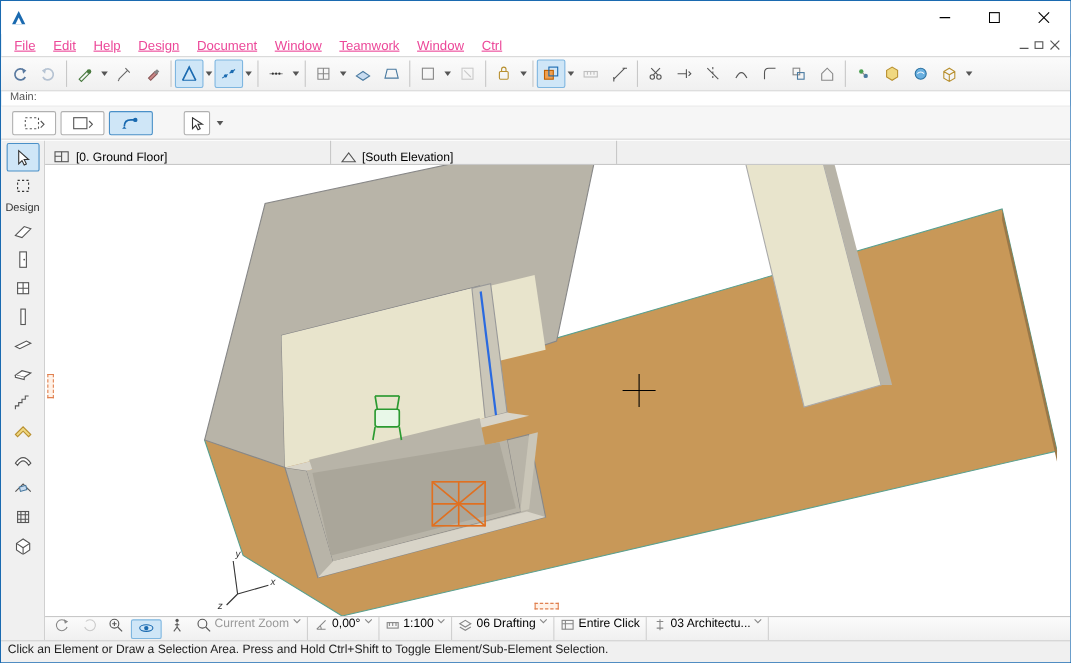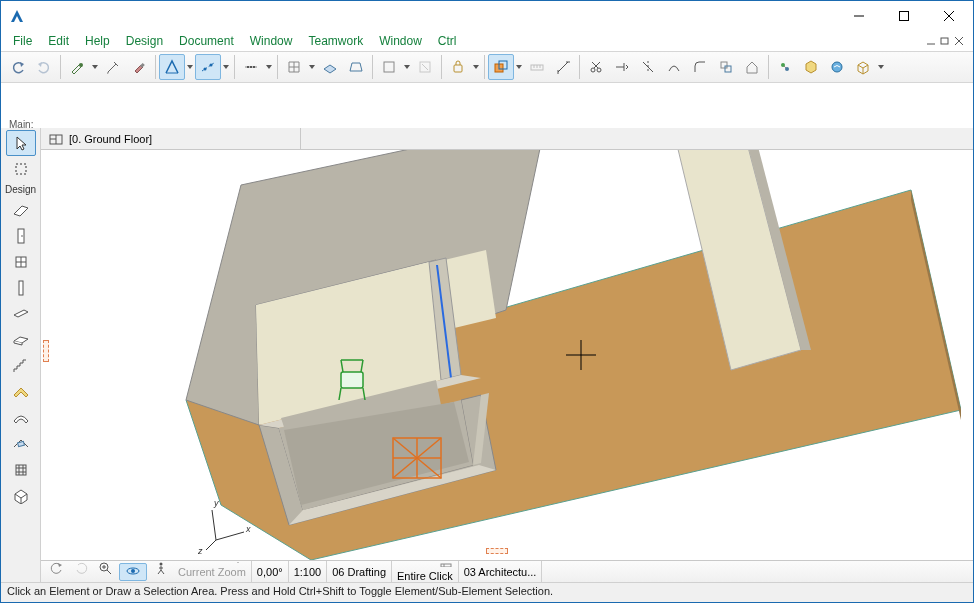--- a/index.html
+++ b/index.html
@@ -7,33 +7,33 @@
 
 
 .titlebar { height: 30px; background: #fff; display: flex; align-items: center; padding: 0 2px 0 8px; }
 .titlebar .icon { width: 16px; height: 16px; margin-right: 6px; }
 .titlebar .title { font-size: 12px; color: #333; }
 .titlebar .spacer { flex: 1; }
 .titlebar .winbtn { width: 45px; height: 30px; display: flex; align-items: center; justify-content: center; }
 
 
 .menubar { height: 20px; display: flex; align-items: center; padding: 0 4px; }
-.menubar .m { font-size: 12px; padding: 2px 8px; color: #15803d; }
+.menubar .m { font-size: 12px; padding: 2px 8px; color: #ec4899; text-decoration: underline; }
 .menubar .right { margin-left: auto; display: flex; gap: 2px; padding-right: 4px; }
 .menubar .right svg { display: block; }
 
 
 .toolbar { height: 32px; border-top: 1px solid #d6d6d6; border-bottom: 1px solid #d6d6d6; background: linear-gradient(#fbfbfb,#f0f0f0); display: flex; align-items: center; padding: 0 4px; gap: 0; }
 .tbtn { width: 26px; height: 26px; display: flex; align-items: center; justify-content: center; border: 1px solid transparent; border-radius: 2px; }
 .tbtn.sel { background: #cfe6f7; border-color: #7eb6e0; }
 .tdiv { width: 1px; height: 24px; background: #c8c8c8; margin: 0 3px; }
 .tdrop { width: 10px; display: flex; align-items: center; justify-content: center; }
 
 
-.mainlabel { height: 14px; font-size: 10px; color: #555; padding: 0 8px; border-bottom: 1px solid #e6e6e6; margin-top: 36px; }
+.mainlabel { height: 14px; font-size: 10px; color: #555; padding: 0 8px; border-bottom: 1px solid #e6e6e6; }
 
 
 .toolbar2 { height: 30px; border-bottom: 1px solid #d6d6d6; background: #f6f6f6; display: flex; align-items: center; padding: 6px 10px; gap: 4px; }
 .tbtn2 { width: 40px; height: 22px; display: flex; align-items: center; justify-content: center; border: 1px solid #b0b0b0; border-radius: 2px; background: #fff; }
 .tbtn2.sel { background: #cfe6f7; border-color: #4a90c8; }
 .tbtn2.narrow { width: 24px; }
 
 
 .content { position: absolute; top: 127px; left: 0; right: 0; bottom: 20px; display: flex; }
 
@@ -41,33 +41,33 @@
 .lefttools { width: 40px; background: #f0f0f0; border-right: 1px solid #d0d0d0; display: flex; flex-direction: column; align-items: center; padding-top: 2px; }
 .lt { width: 30px; height: 26px; display: flex; align-items: center; justify-content: center; margin: 0; }
 .lt.sel { background: #cfe6f7; border: 1px solid #4a90c8; border-radius: 2px; }
 .ltlabel { font-size: 10px; color: #333; padding: 2px 0; }
 
 
 .viewcol { flex: 1; display: flex; flex-direction: column; position: relative; }
 
 
 .tabstrip { height: 22px; background: #f0f0f0; border-bottom: 1px solid #c8c8c8; display: flex; align-items: stretch; }
-.tab { display: flex; align-items: center; padding: 0 8px; font-size: 11px; border-right: 1px solid #c8c8c8; gap: 4px; min-width: 180px; }
+.tab { display: flex; align-items: flex-end; padding: 0 8px; font-size: 11px; border-right: 1px solid #c8c8c8; gap: 4px; min-width: 180px; }
 .tab.active { background: #fff; border-bottom: 1px solid #fff; margin-bottom: -1px; }
 .tab .close { margin-left: auto; color: #666; font-size: 12px; }
 .tabstrip .end { flex: 1; border-right: none; }
 
 
 .viewport { flex: 1; position: relative; background: #fff; overflow: hidden; }
 .viewport svg { position: absolute; inset: 0; }
 .handle { position: absolute; width: 22px; height: 6px; border: 1px dashed #e08050; background: #fff2e8; }
 
 
 .bottombar { height: 22px; border-top: 1px solid #c8c8c8; background: linear-gradient(#fbfbfb,#f0f0f0); display: flex; align-items: center; padding: 0 4px; font-size: 11px; }
-.bb { display: flex; align-items: flex-end; gap: 3px; padding: 0 5px; border-right: 1px solid #d0d0d0; height: 100%; flex-direction: column; }
+.bb { display: flex; align-items: flex-start; gap: 3px; padding: 0 5px; border-right: 1px solid #d0d0d0; height: 100%; }
 .bb.noborder { border-right: none; }
 .bb .gray { color: #999; }
 
 
 .statusbar { position: absolute; bottom: 0; left: 0; right: 0; height: 20px; background: #f0f0f0; border-top: 1px solid #d0d0d0; font-size: 11px; padding: 2px 6px; color: #222; }
 
 svg { pointer-events: none; }
 </style>
 </head>
 <body>
@@ -473,20 +473,26 @@
 
     <div class="tabstrip">
       <div class="tab" style="min-width:260px">
         <svg width="16" height="14">
             <rect x="1" y="3" width="12" height="9" fill="none" stroke="#555"></rect>
             <line x1="1" y1="7" x2="7" y2="7" stroke="#555"></line>
             <line x1="7" y1="3" x2="7" y2="12" stroke="#555"></line>
           </svg>
         <span>[0. Ground Floor]</span>
       </div>
+      <div class="tab" style="min-width:260px">
+        <svg width="16" height="14">
+            <path d="M2 12 L8 4 L14 12 Z" fill="none" stroke="#555"></path>
+          </svg>
+        <span>[South Elevation]</span>
+      </div>
       <div class="tab end"></div>
 
     </div>
 
     <div class="viewport">
       <div class="handle" style="top:6px; left:445px"></div>
       <div class="handle" style="bottom:6px; left:445px"></div>
       <div class="handle" style="top:190px; left:2px; width:6px; height:22px"></div>
       <svg viewBox="0 0 920 412" width="920" height="412">
 

